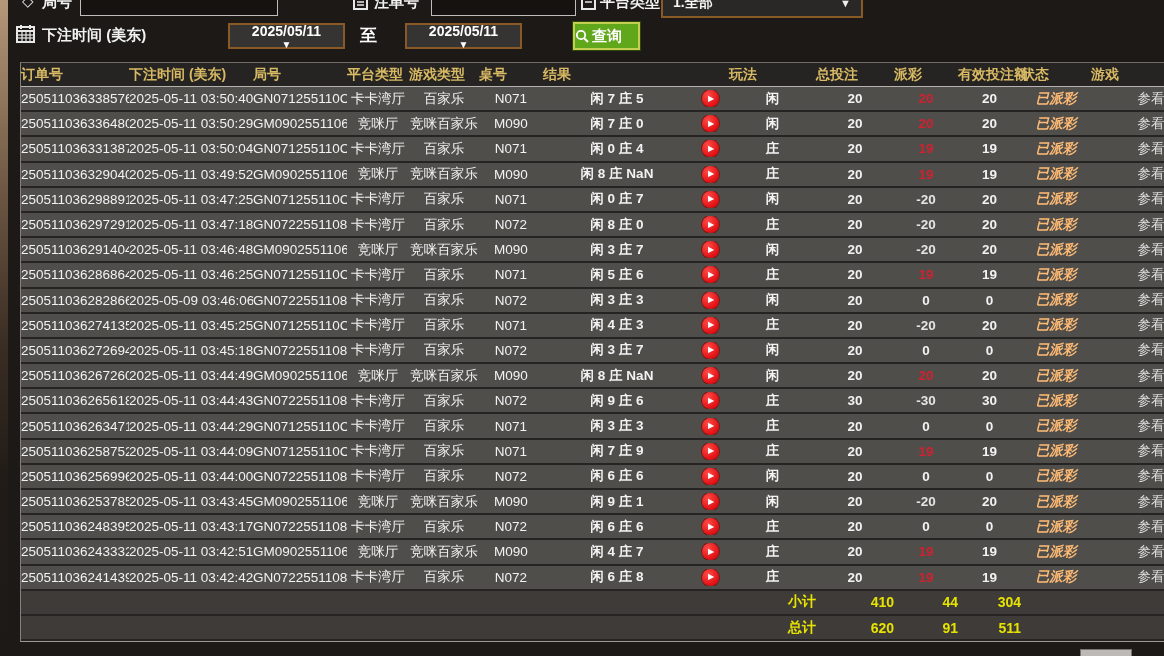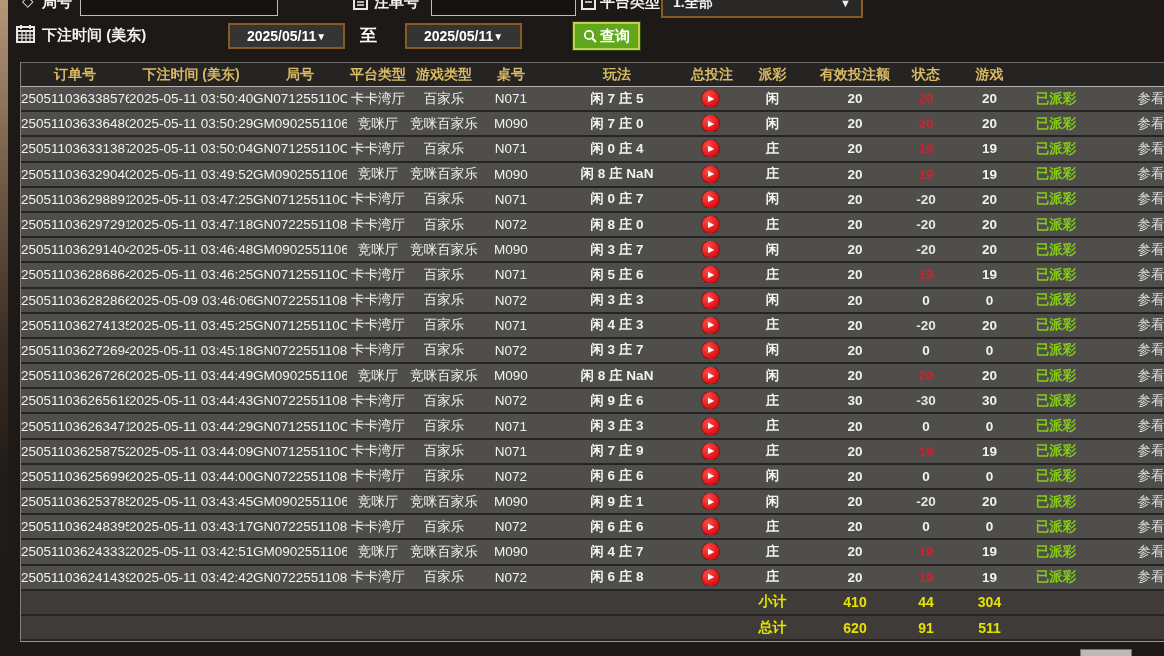--- a/index.html
+++ b/index.html
@@ -25,59 +25,59 @@
   }
   .select-box{
     position:absolute;top:-12px;height:30px;box-sizing:border-box;
     background:#2a2826;border:2px solid #8a5a26;color:#f5f5f5;
     font-size:14px;font-weight:bold;display:flex;align-items:center;padding:0 10px;
   }
   .select-box .arr{margin-left:auto;font-size:11px;color:#eee;}
   .date-box{
     position:absolute;top:23px;height:26px;box-sizing:border-box;
     background:#363432;border:2px solid #8a5a26;color:#fff;
-    font-size:14px;font-weight:bold;display:flex;align-items:center;justify-content:center;
+    font-size:14px;font-weight:bold;display:flex;align-items:center;justify-content:center;flex-direction:column;
   }
   .date-box .arr{font-size:10px;}
   .to-label{position:absolute;left:360px;top:24px;color:#fff;font-weight:bold;font-size:17px;}
   .btn-query{
     position:absolute;left:573px;top:22px;width:67px;height:28px;box-sizing:border-box;
     background:#61a71b;border:2px solid #c4cf52;box-shadow:0 0 0 1px #2c4a0c;
     color:#fff;font-weight:bold;font-size:15px;
-    display:flex;align-items:center;justify-content:center;gap:3px;cursor:pointer;
+    display:flex;align-items:center;gap:3px;cursor:pointer;
   }
   
   .btable{
     position:absolute;left:20px;top:62px;width:1190px;
     border-left:1px solid #84817e;border-top:1px solid #6e6b68;border-bottom:1px solid #9a9794;
     box-sizing:content-box;
   }
   .grid{display:grid;grid-template-columns:108px 124px 94px 62px 70px 64px 148px 38px 87px 78px 64px 63px 70px 120px;align-items:center;}
   .thead{
     height:24px;background:#262422;border-bottom:1px solid #b5b2af;box-sizing:border-box;
     color:#d8b964;font-weight:bold;font-size:14px;
   }
-  .thead > div{text-align:center;white-space:nowrap;}
+  .thead > div{text-align:left;white-space:nowrap;}
   .th-result{grid-column:span 2;}
   .trow{
     height:25.2px;background:#504e4b;border-bottom:2px solid #262422;box-sizing:border-box;
     color:#f2f2f2;font-size:13.5px;
   }
   .trow > div{text-align:center;white-space:nowrap;overflow:hidden;}
   .trow .num,.trow .bet,.trow .result{font-weight:bold;}
   .trow .pos{color:#cf2230;}
   .trow .neg{color:#e5e5e5;}
   .trow .zero{color:#f2f2f2;}
-  .trow .status{color:#84cc16;font-weight:bold;}
+  .trow .status{color:#fdba74;font-weight:bold;font-style:italic;}
   .trow .extra{color:#e0e0e0;}
   .sumrow{
     height:25.2px;background:#3e3b38;border-bottom:2px solid #262422;box-sizing:border-box;
     color:#e6e300;font-weight:bold;font-size:14px;
   }
-  .sumrow > div{text-align:center;white-space:nowrap;}
+  .sumrow > div{text-align:right;white-space:nowrap;}
   .play-btn{
     width:17px;height:17px;border-radius:50%;margin:0 auto;
     background:radial-gradient(circle at 35% 30%,#ff4a46,#e00f14 70%);
     box-shadow:0 0 0 1px #7e1512;
     display:flex;align-items:center;justify-content:center;cursor:pointer;
   }
   .play-btn span{color:#fff;font-size:8px;line-height:8px;padding-left:2px;}
   
   .hscroll-thumb{
     position:absolute;left:1080px;top:649px;width:52px;height:9px;
@@ -157,20 +157,21 @@
 </div>
 
 <div class="btable">
   <div class="grid thead">
     <div>订单号</div>
     <div>下注时间 (美东)</div>
     <div>局号</div>
     <div>平台类型</div>
     <div>游戏类型</div>
     <div>桌号</div>
+    <div class="th-result">结果</div>
     <div>玩法</div>
     <div>总投注</div>
     <div>派彩</div>
     <div>有效投注额</div>
     <div>状态</div>
     <div>游戏</div>
   </div>
 
   <div>
       <div class="grid trow">

